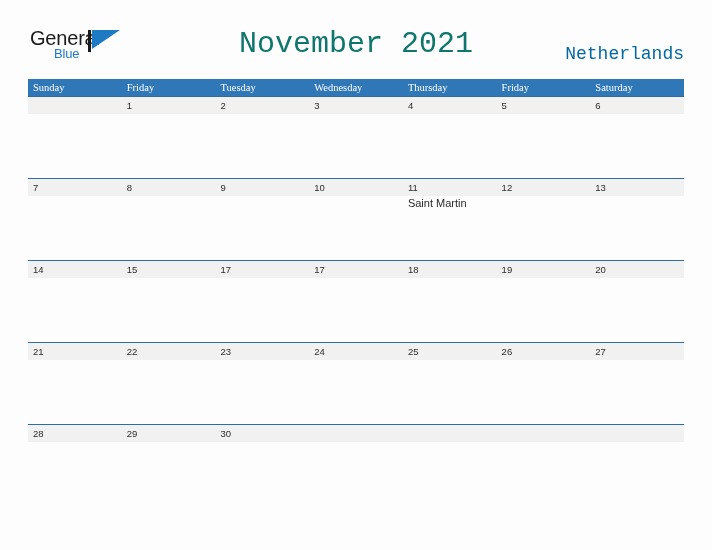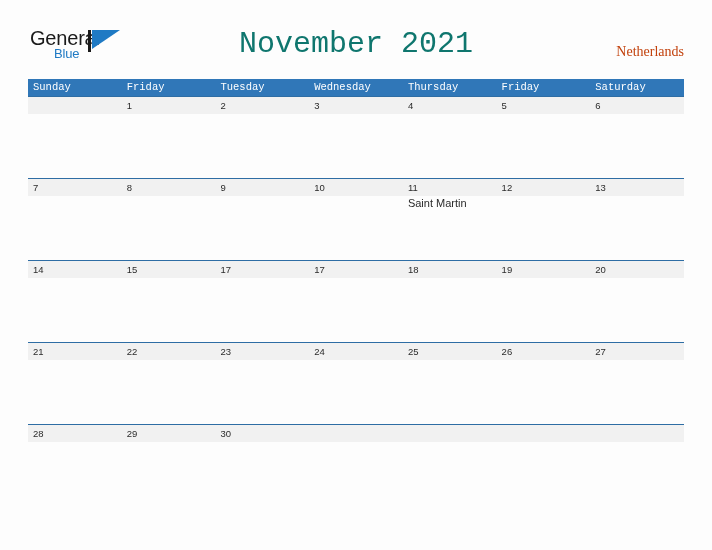--- a/index.html
+++ b/index.html
@@ -88,23 +88,23 @@
     color: #0f766e;
     font-family: Liberation Mono, monospace;
     font-weight: normal;
     letter-spacing: 0px;
   }
 
   .country {
     position: absolute;
     right: 28px;
     top: 44px;
-    font-size: 14px;
-    color: #c2410c;
-    font-family: Liberation Serif, serif;
+    font-size: 18px;
+    color: #0369a1;
+    font-family: Liberation Mono, monospace;
   }
 
   
   .calendar {
     position: absolute;
     left: 28px;
     top: 79px;
     width: 656px;
   }
 
@@ -114,21 +114,21 @@
     background: #3077b8;
     height: 17px;
   }
   .weekday-cell {
     flex: 1 1 0;
     color: #ffffff;
     font-size: 10.5px;
     line-height: 17px;
     padding-left: 5px;
     box-sizing: border-box;
-    font-family: Liberation Mono, monospace;
+    font-family: Liberation Serif, serif;
     white-space: nowrap;
     overflow: hidden;
   }
 
   .week {
     width: 100%;
   }
   .week-dates {
     display: flex;
     width: 100%;

